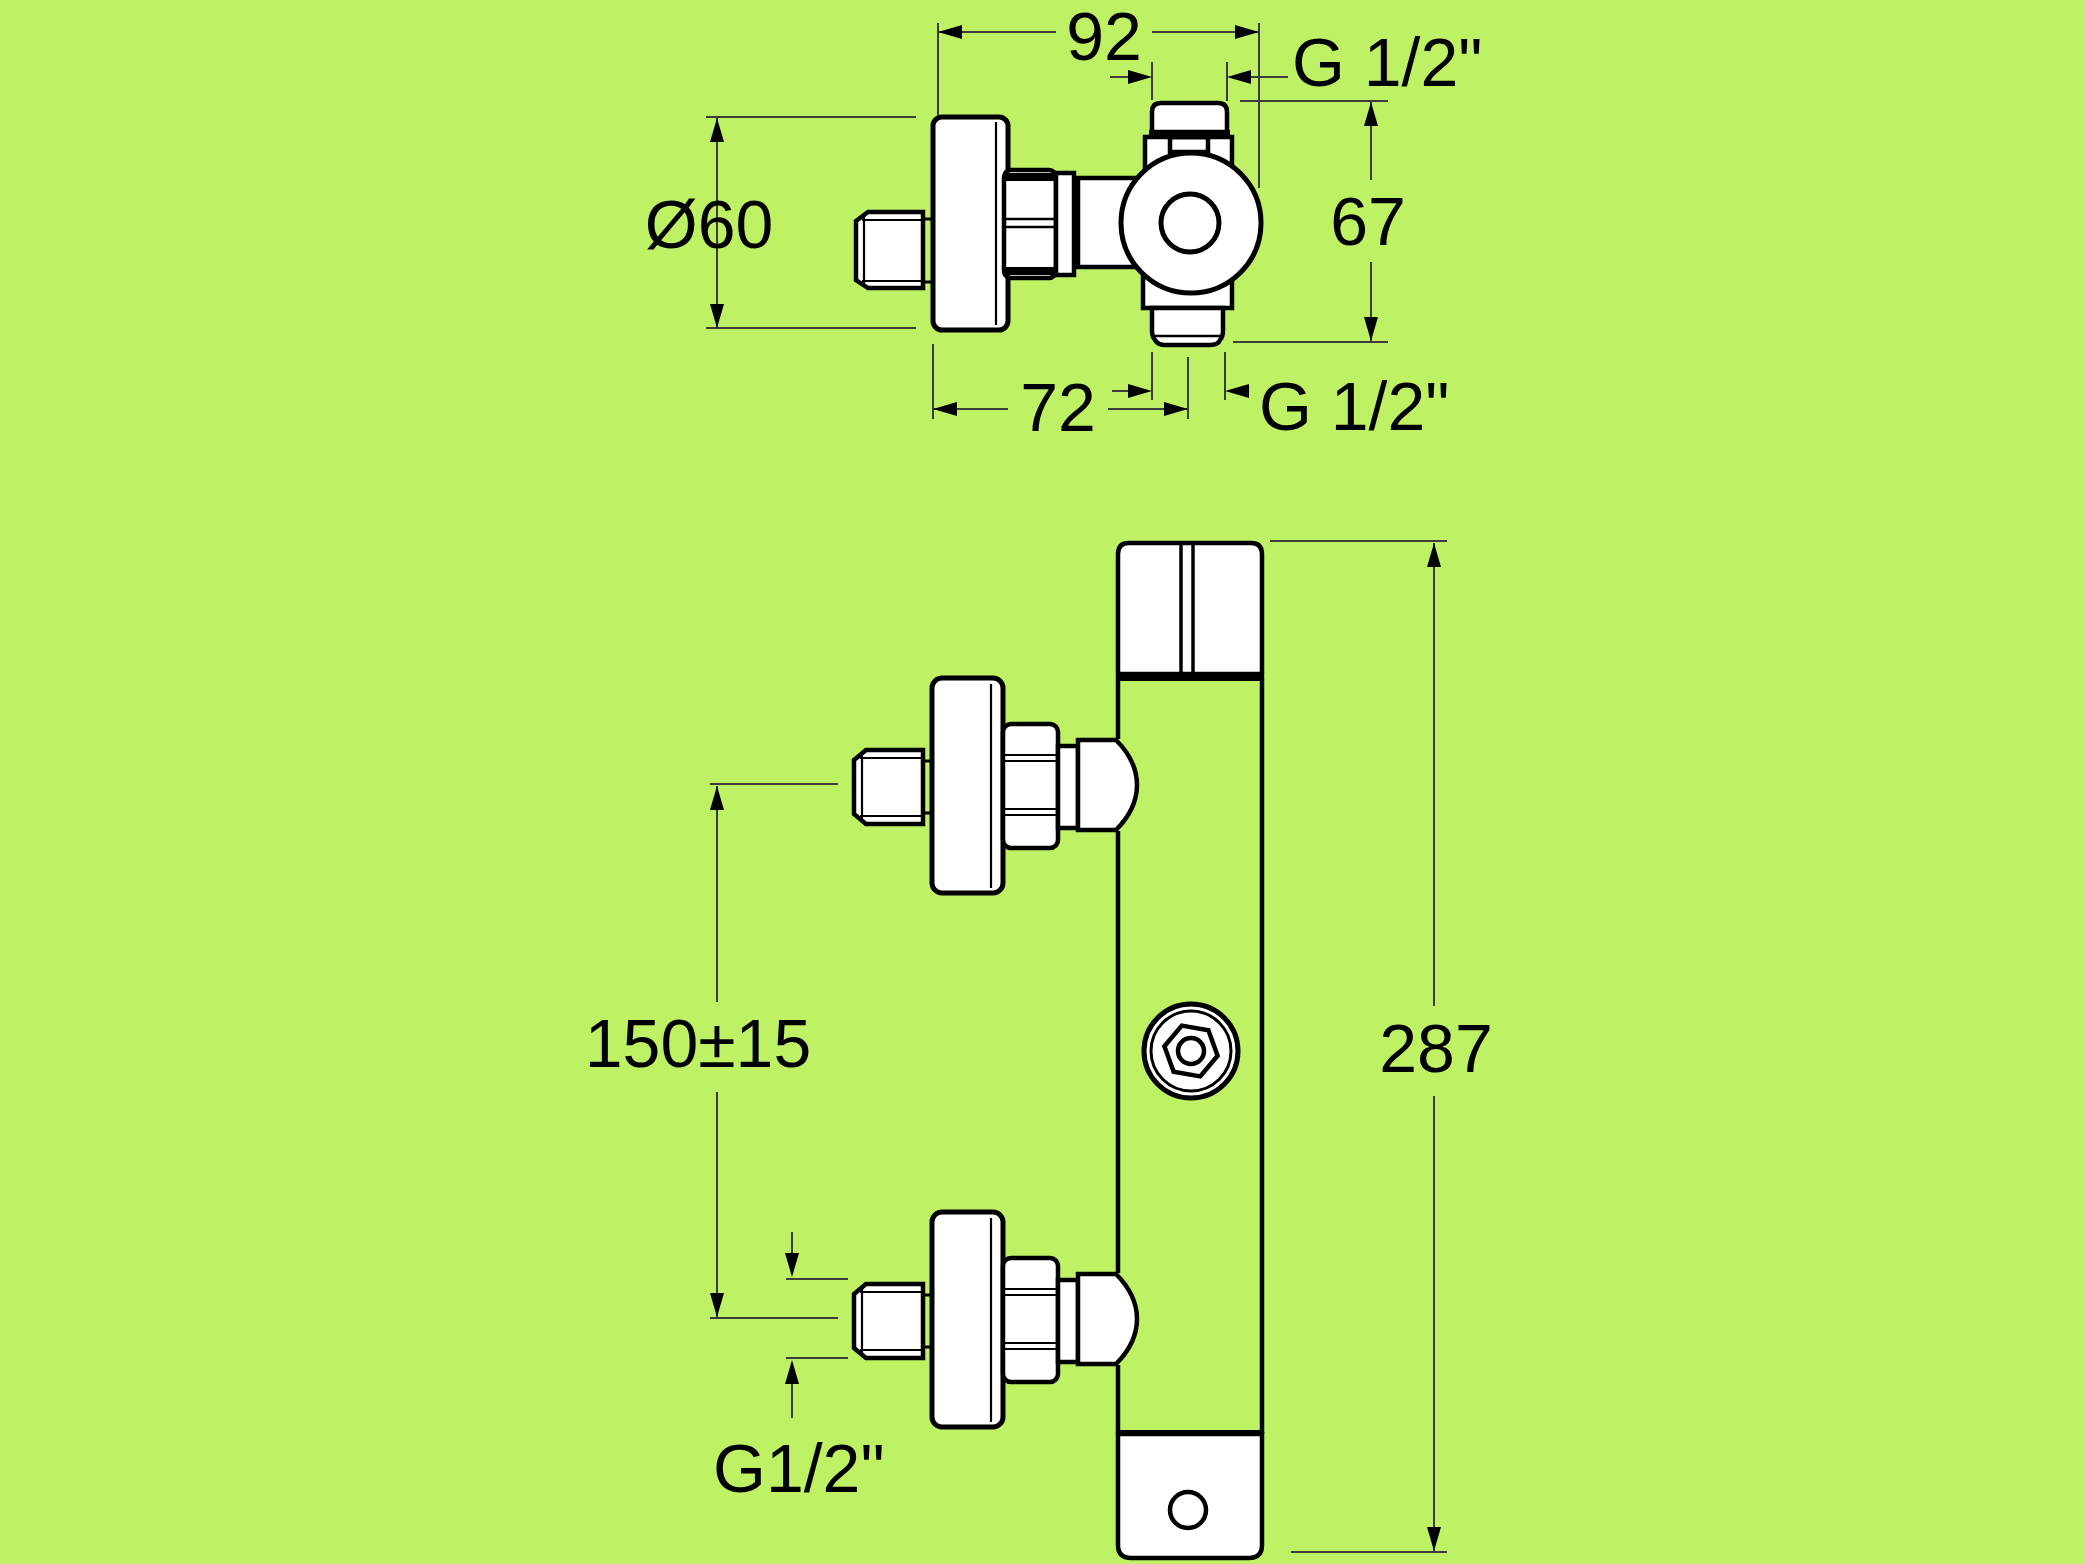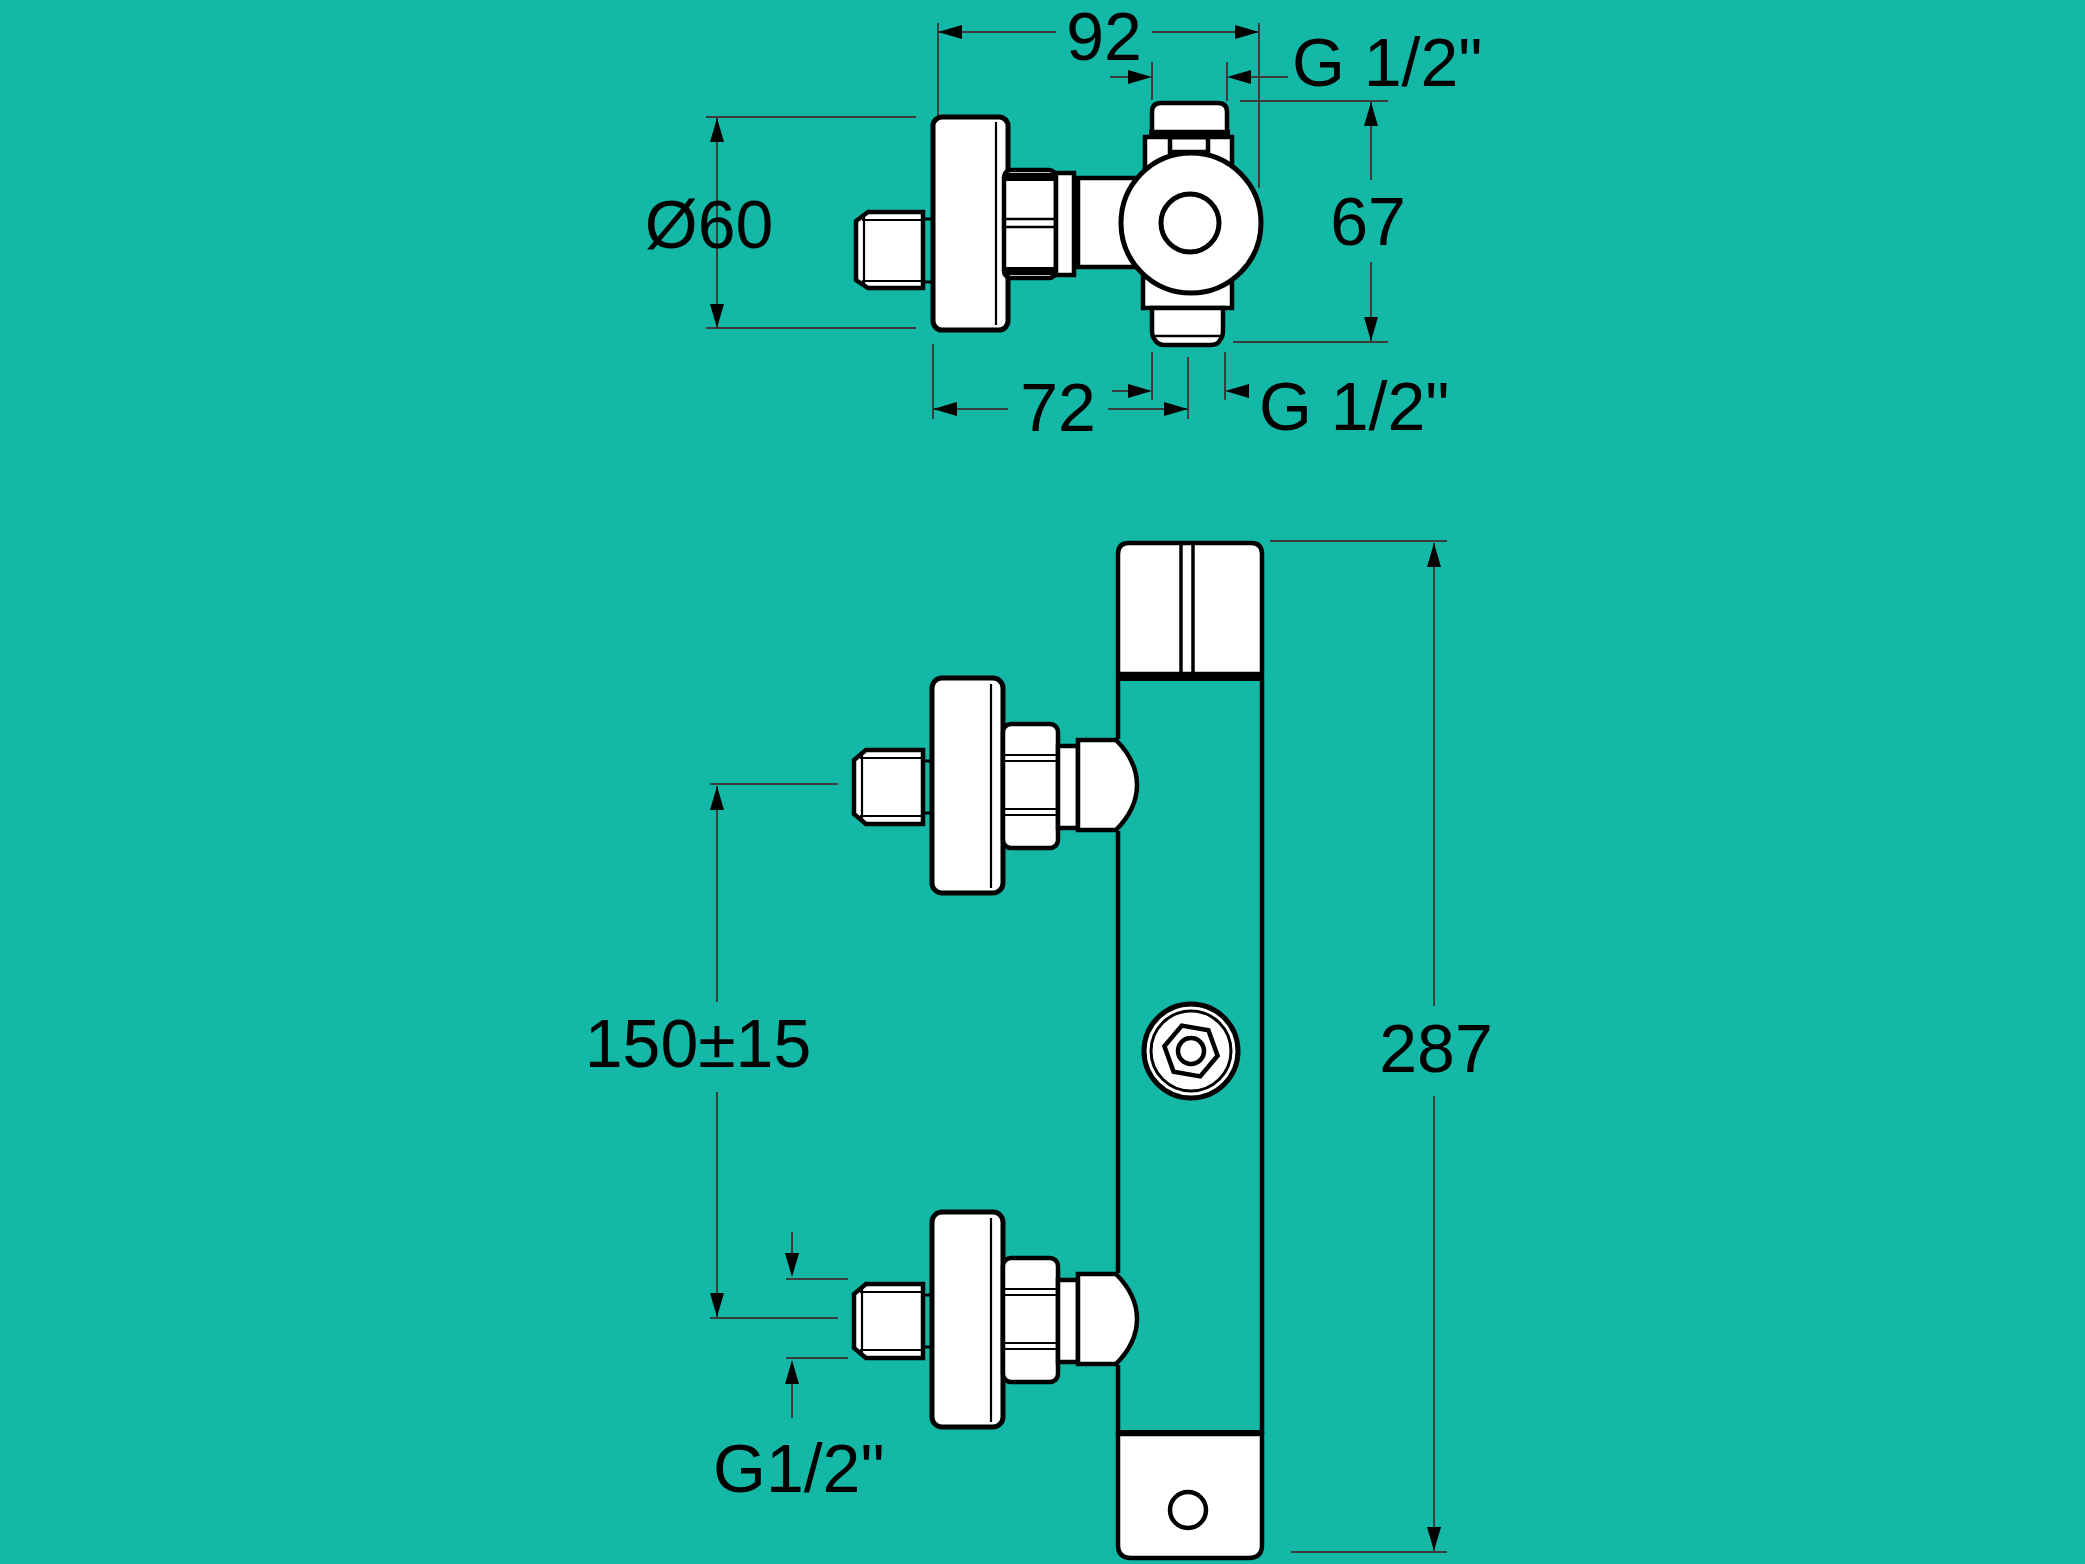--- a/index.html
+++ b/index.html
@@ -7,21 +7,21 @@
     padding: 0;
     background: #ffffff;
     width: 2085px;
     height: 1564px;
     overflow: hidden;
   }
   #stage {
     position: relative;
     width: 2085px;
     height: 1564px;
-    background: #14b8a6;
+    background: #bef264;
   }
   svg { display: block; }
   .dimtext {
     font-family: "Liberation Sans", "DejaVu Sans", sans-serif;
     font-size: 68px;
     fill: #000000;
   }
 </style>
 </head>
 <body>

